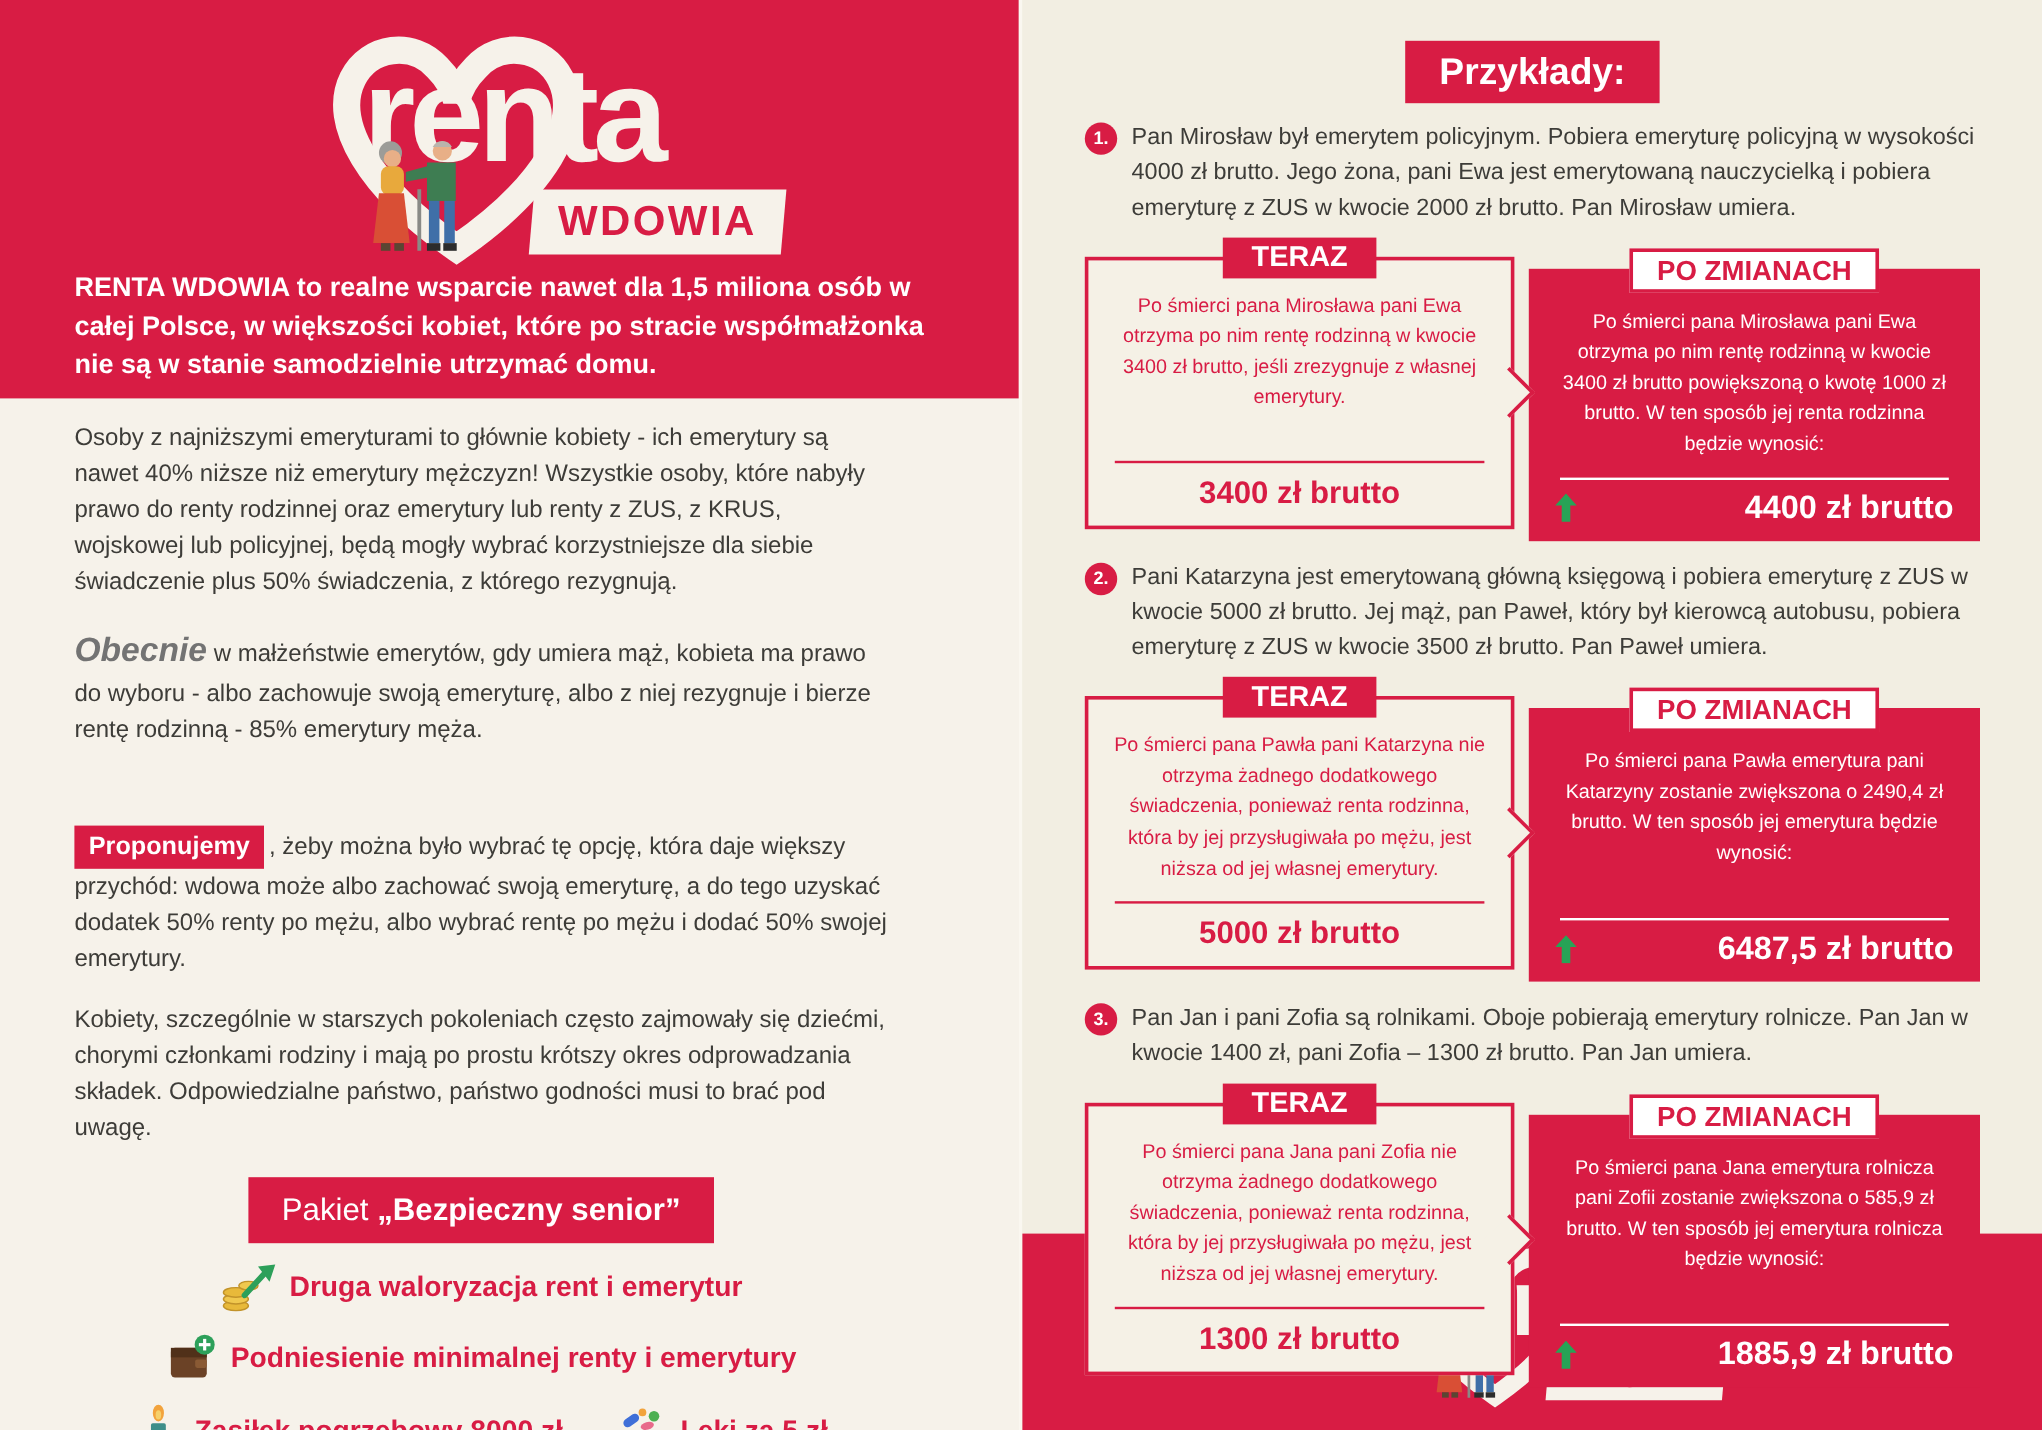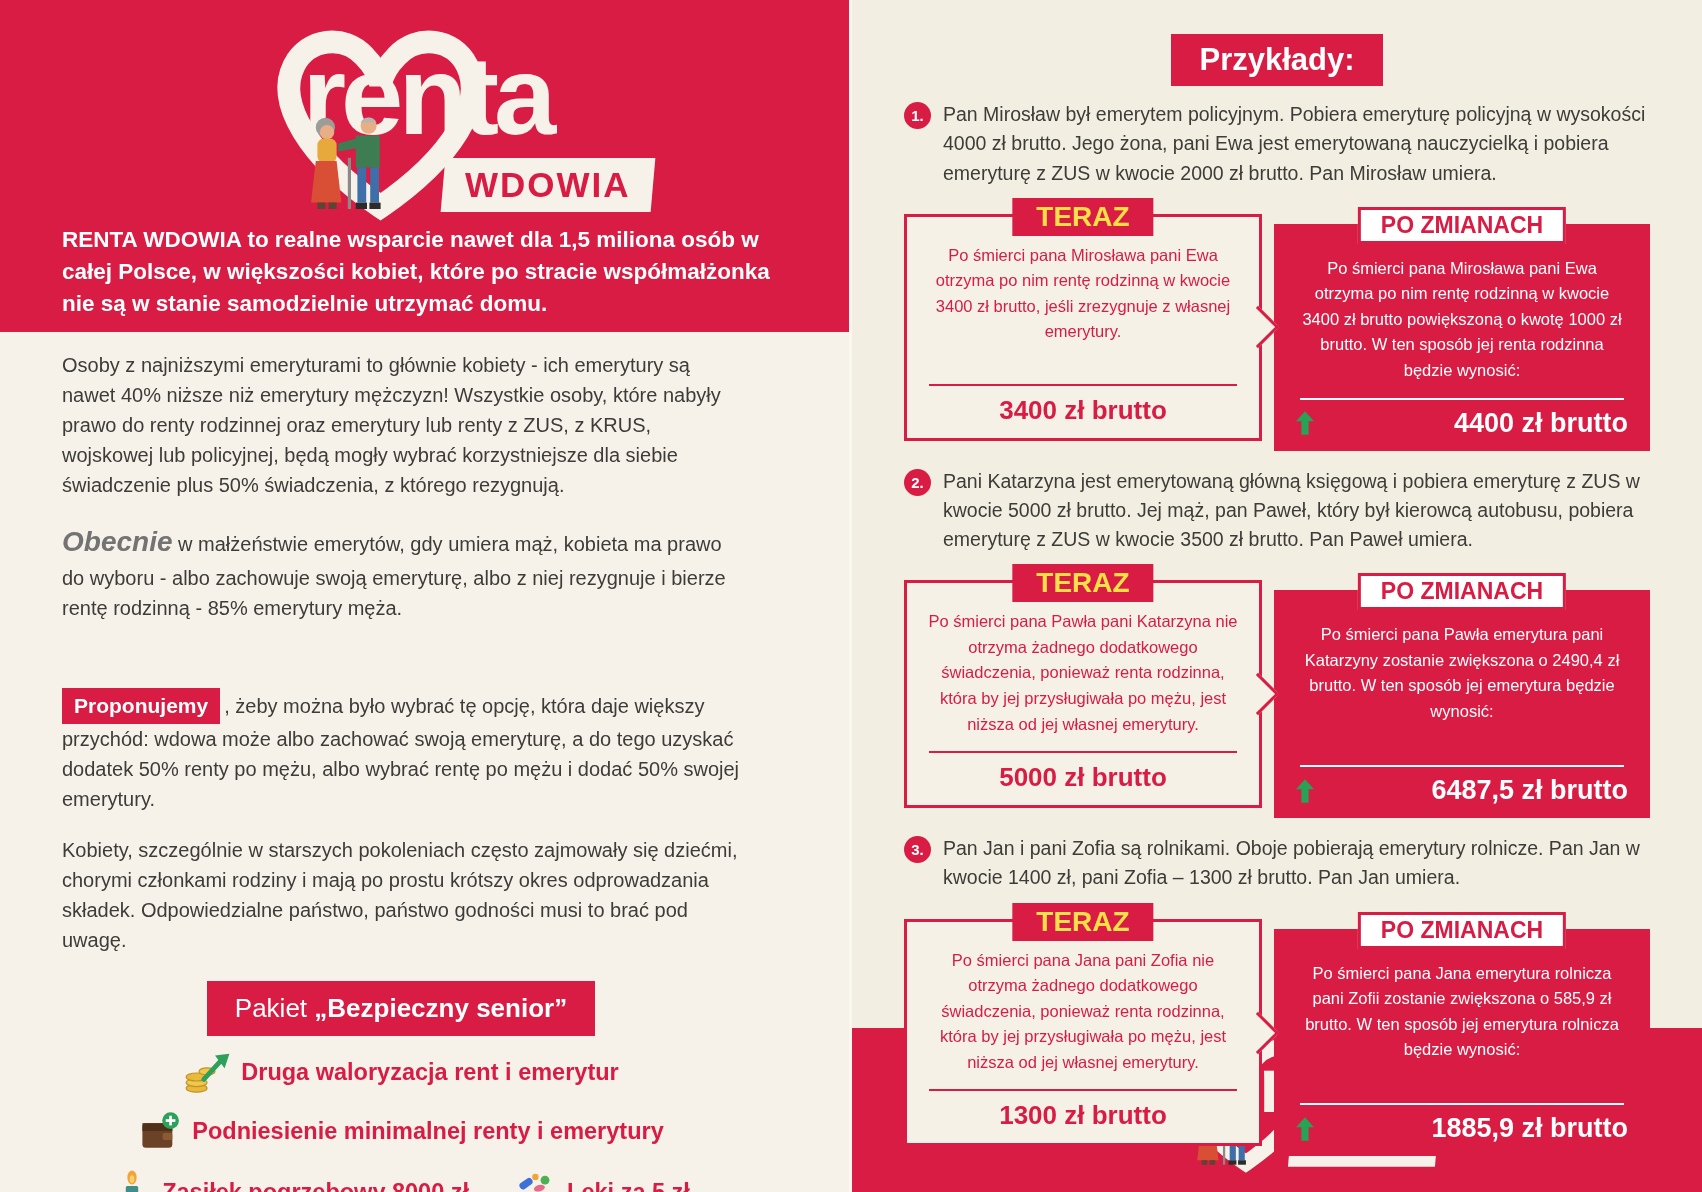--- a/index.html
+++ b/index.html
@@ -58,21 +58,21 @@
   .examples{position:absolute;left:52px;top:100px;width:746px;}
   .example{margin-bottom:26px;}
   .ex-intro{display:flex;gap:12px;align-items:flex-start;}
   .ex-badge{flex:0 0 auto;width:27px;height:27px;border-radius:50%;background:#d81c44;color:#fff;
     font-size:15px;font-weight:800;display:flex;align-items:center;justify-content:center;margin-top:2px;}
   .ex-text{color:#3d3c38;font-size:19.5px;line-height:1.5;}
   .ex-boxes{display:flex;margin-top:26px;position:relative;}
   .teraz-box{flex:0 0 320px;background:#f5f1e6;border:3px solid #d81c44;position:relative;
     display:flex;flex-direction:column;padding:26px 16px 12px 16px;z-index:2;}
   .teraz-label{position:absolute;top:-19px;left:50%;transform:translateX(-50%);background:#d81c44;
-    color:#fde047;font-size:28px;font-weight:800;padding:3px 24px;white-space:nowrap;}
+    color:#ffffff;font-size:24px;font-weight:800;padding:3px 24px;white-space:nowrap;}
   .teraz-text{color:#d81c44;font-size:16.5px;line-height:1.55;text-align:center;}
   .teraz-sep{border-top:2.5px solid #d81c44;margin:14px 6px 0 6px;}
   .teraz-amount{color:#d81c44;font-size:26px;font-weight:800;text-align:center;margin-top:9px;}
   .box-arrow{position:absolute;top:50%;right:-14px;width:27px;height:27px;background:#f5f1e6;
     border-top:3px solid #d81c44;border-right:3px solid #d81c44;
     transform:translateY(-50%) rotate(45deg);z-index:3;}
   .po-box{flex:1 1 auto;margin-left:12px;background:#d81c44;position:relative;margin-top:10px;
     margin-bottom:-10px;display:flex;flex-direction:column;padding:32px 22px 12px 22px;z-index:1;}
   .po-label{position:absolute;top:-17px;left:50%;transform:translateX(-50%);background:#ffffff;
     border:3px solid #d81c44;color:#d81c44;font-size:23px;font-weight:800;padding:2px 20px;white-space:nowrap;}

